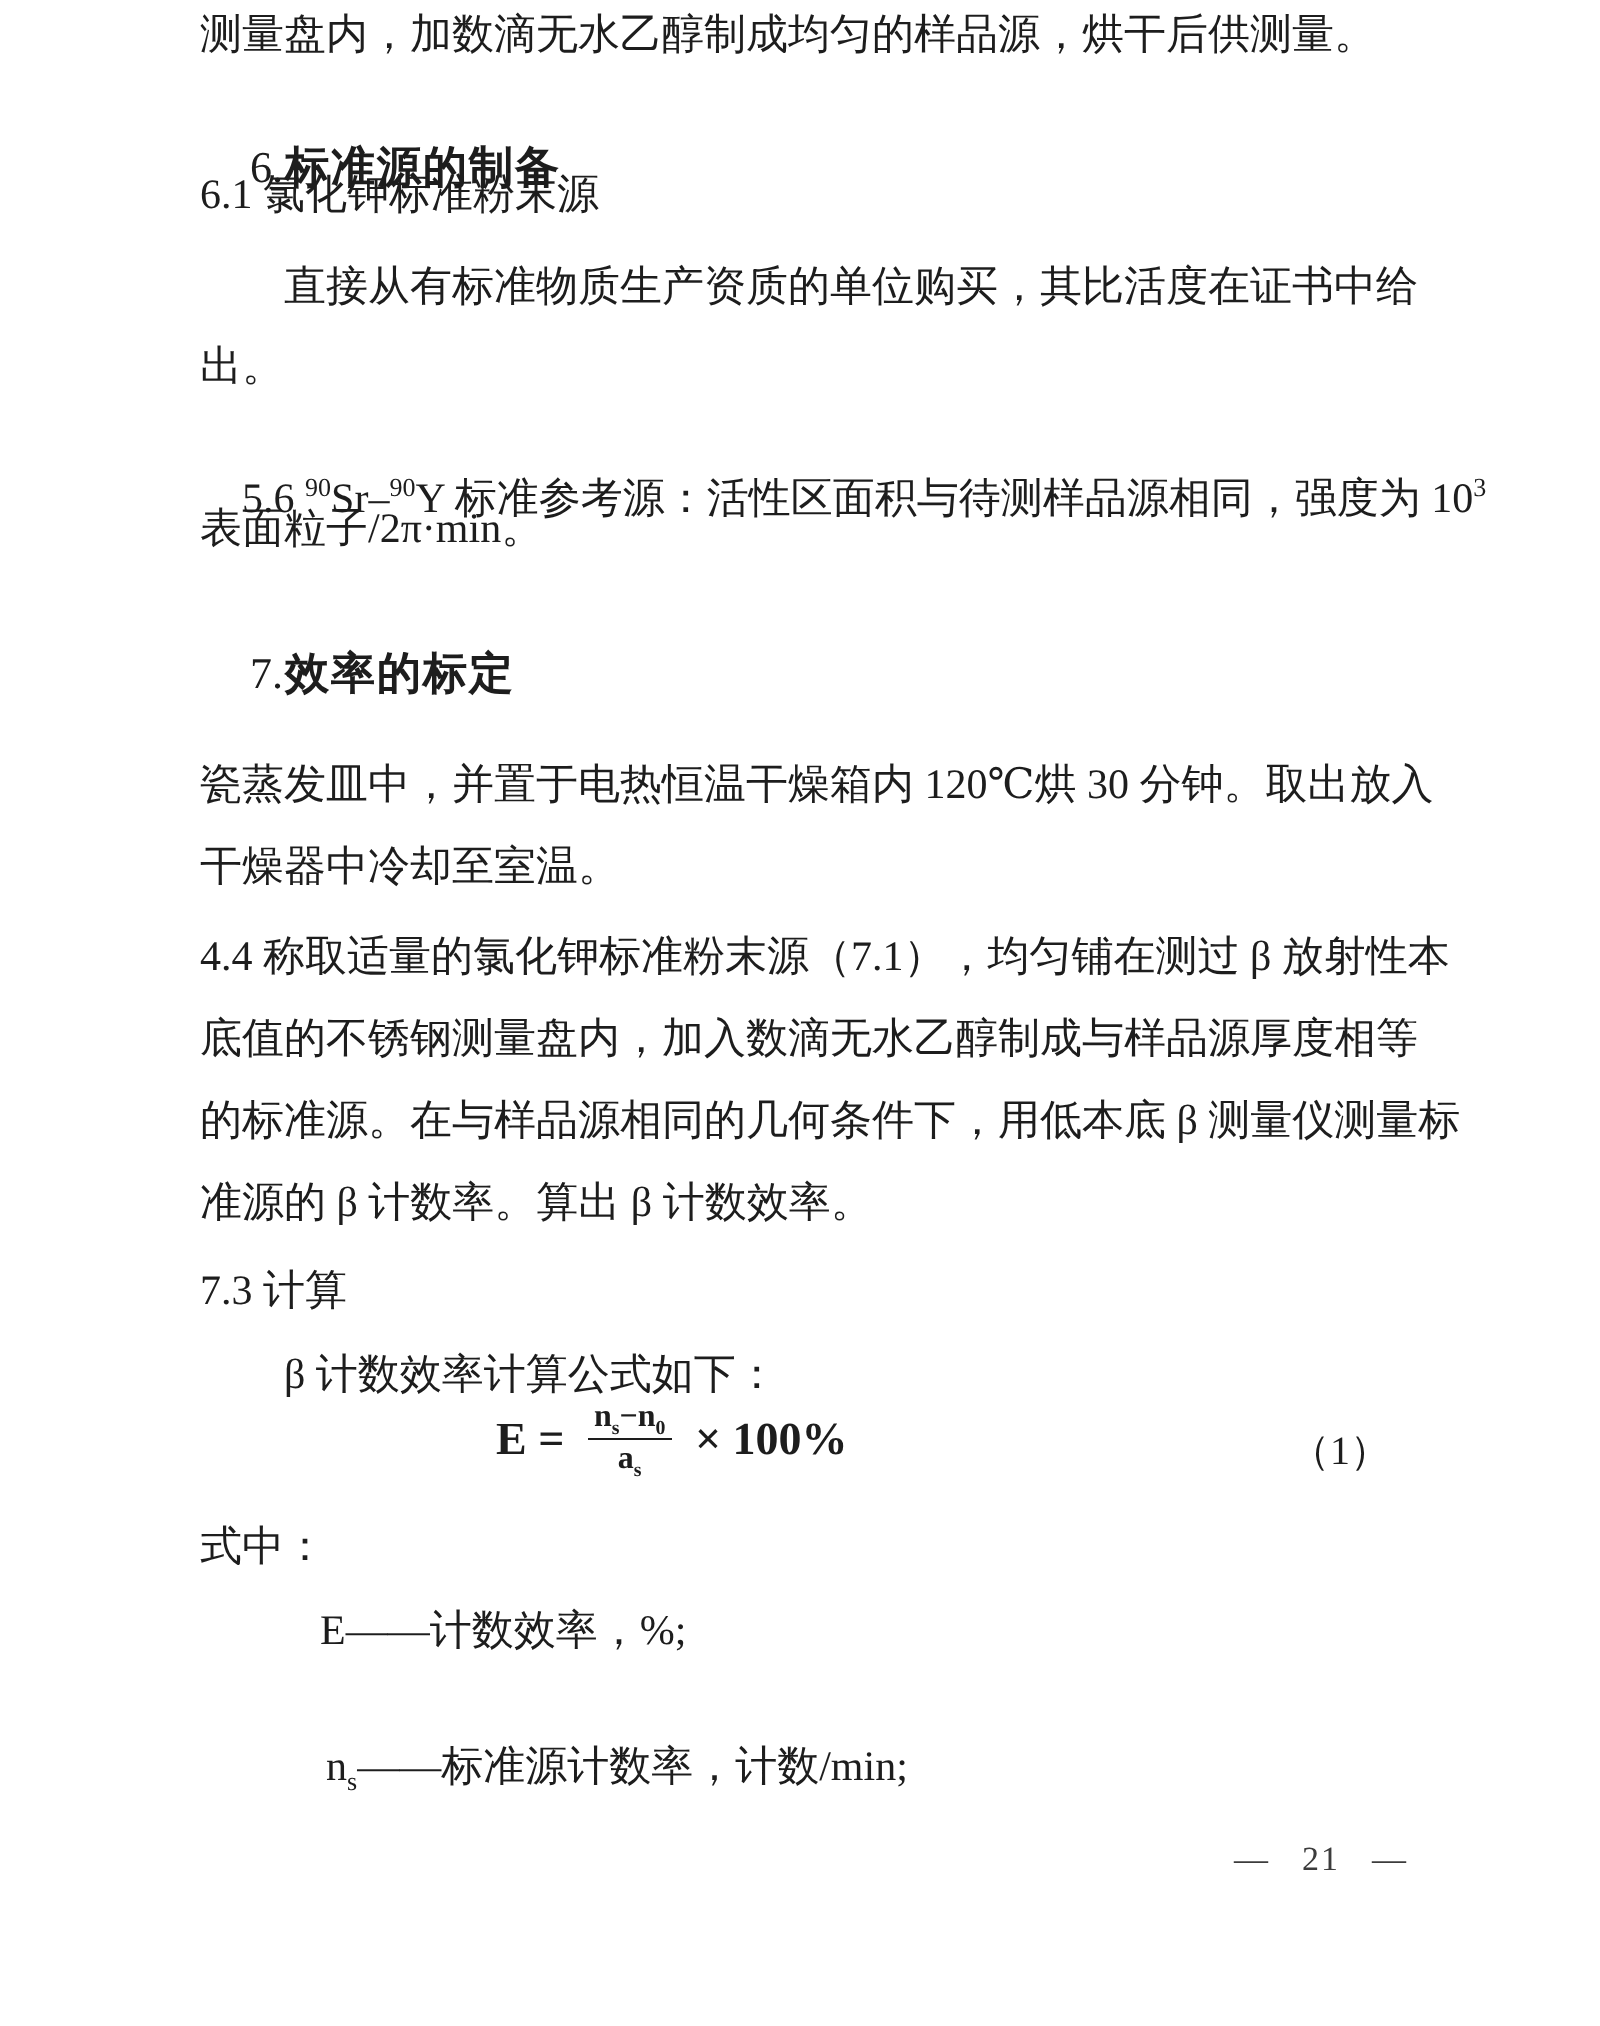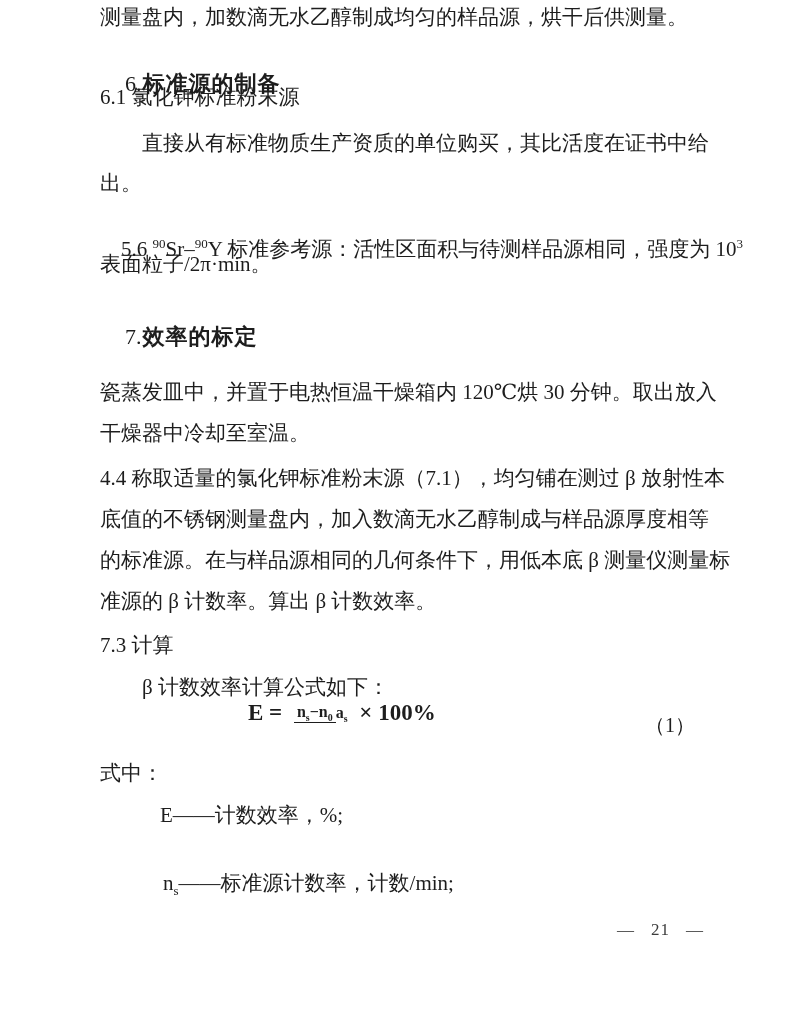--- a/index.html
+++ b/index.html
@@ -23,21 +23,21 @@
   sup{font-size:0.62em;vertical-align:super;line-height:0;}
   sub{font-size:0.62em;vertical-align:sub;line-height:0;}
   
   .formula-row{
     position:absolute;
     display:flex;align-items:center;
     font-weight:bold;font-size:23px;
     white-space:pre;
   }
   .frac{
-    display:inline-flex;flex-direction:row;align-items:center;
+    display:inline-flex;flex-direction:column;align-items:center;
     margin:0 6px;font-size:16px;line-height:1.15;
   }
   .frac .num{padding:0 3px 1px 3px;border-bottom:1.6px solid #1d1d1d;}
   .frac .den{padding-top:1px;}
   .eq-no{position:absolute;font-size:20px;white-space:pre;}
   .footer{
     position:absolute;
     display:flex;align-items:center;gap:16px;
     font-size:17px;color:#3c3c3c;letter-spacing:1px;
   }

